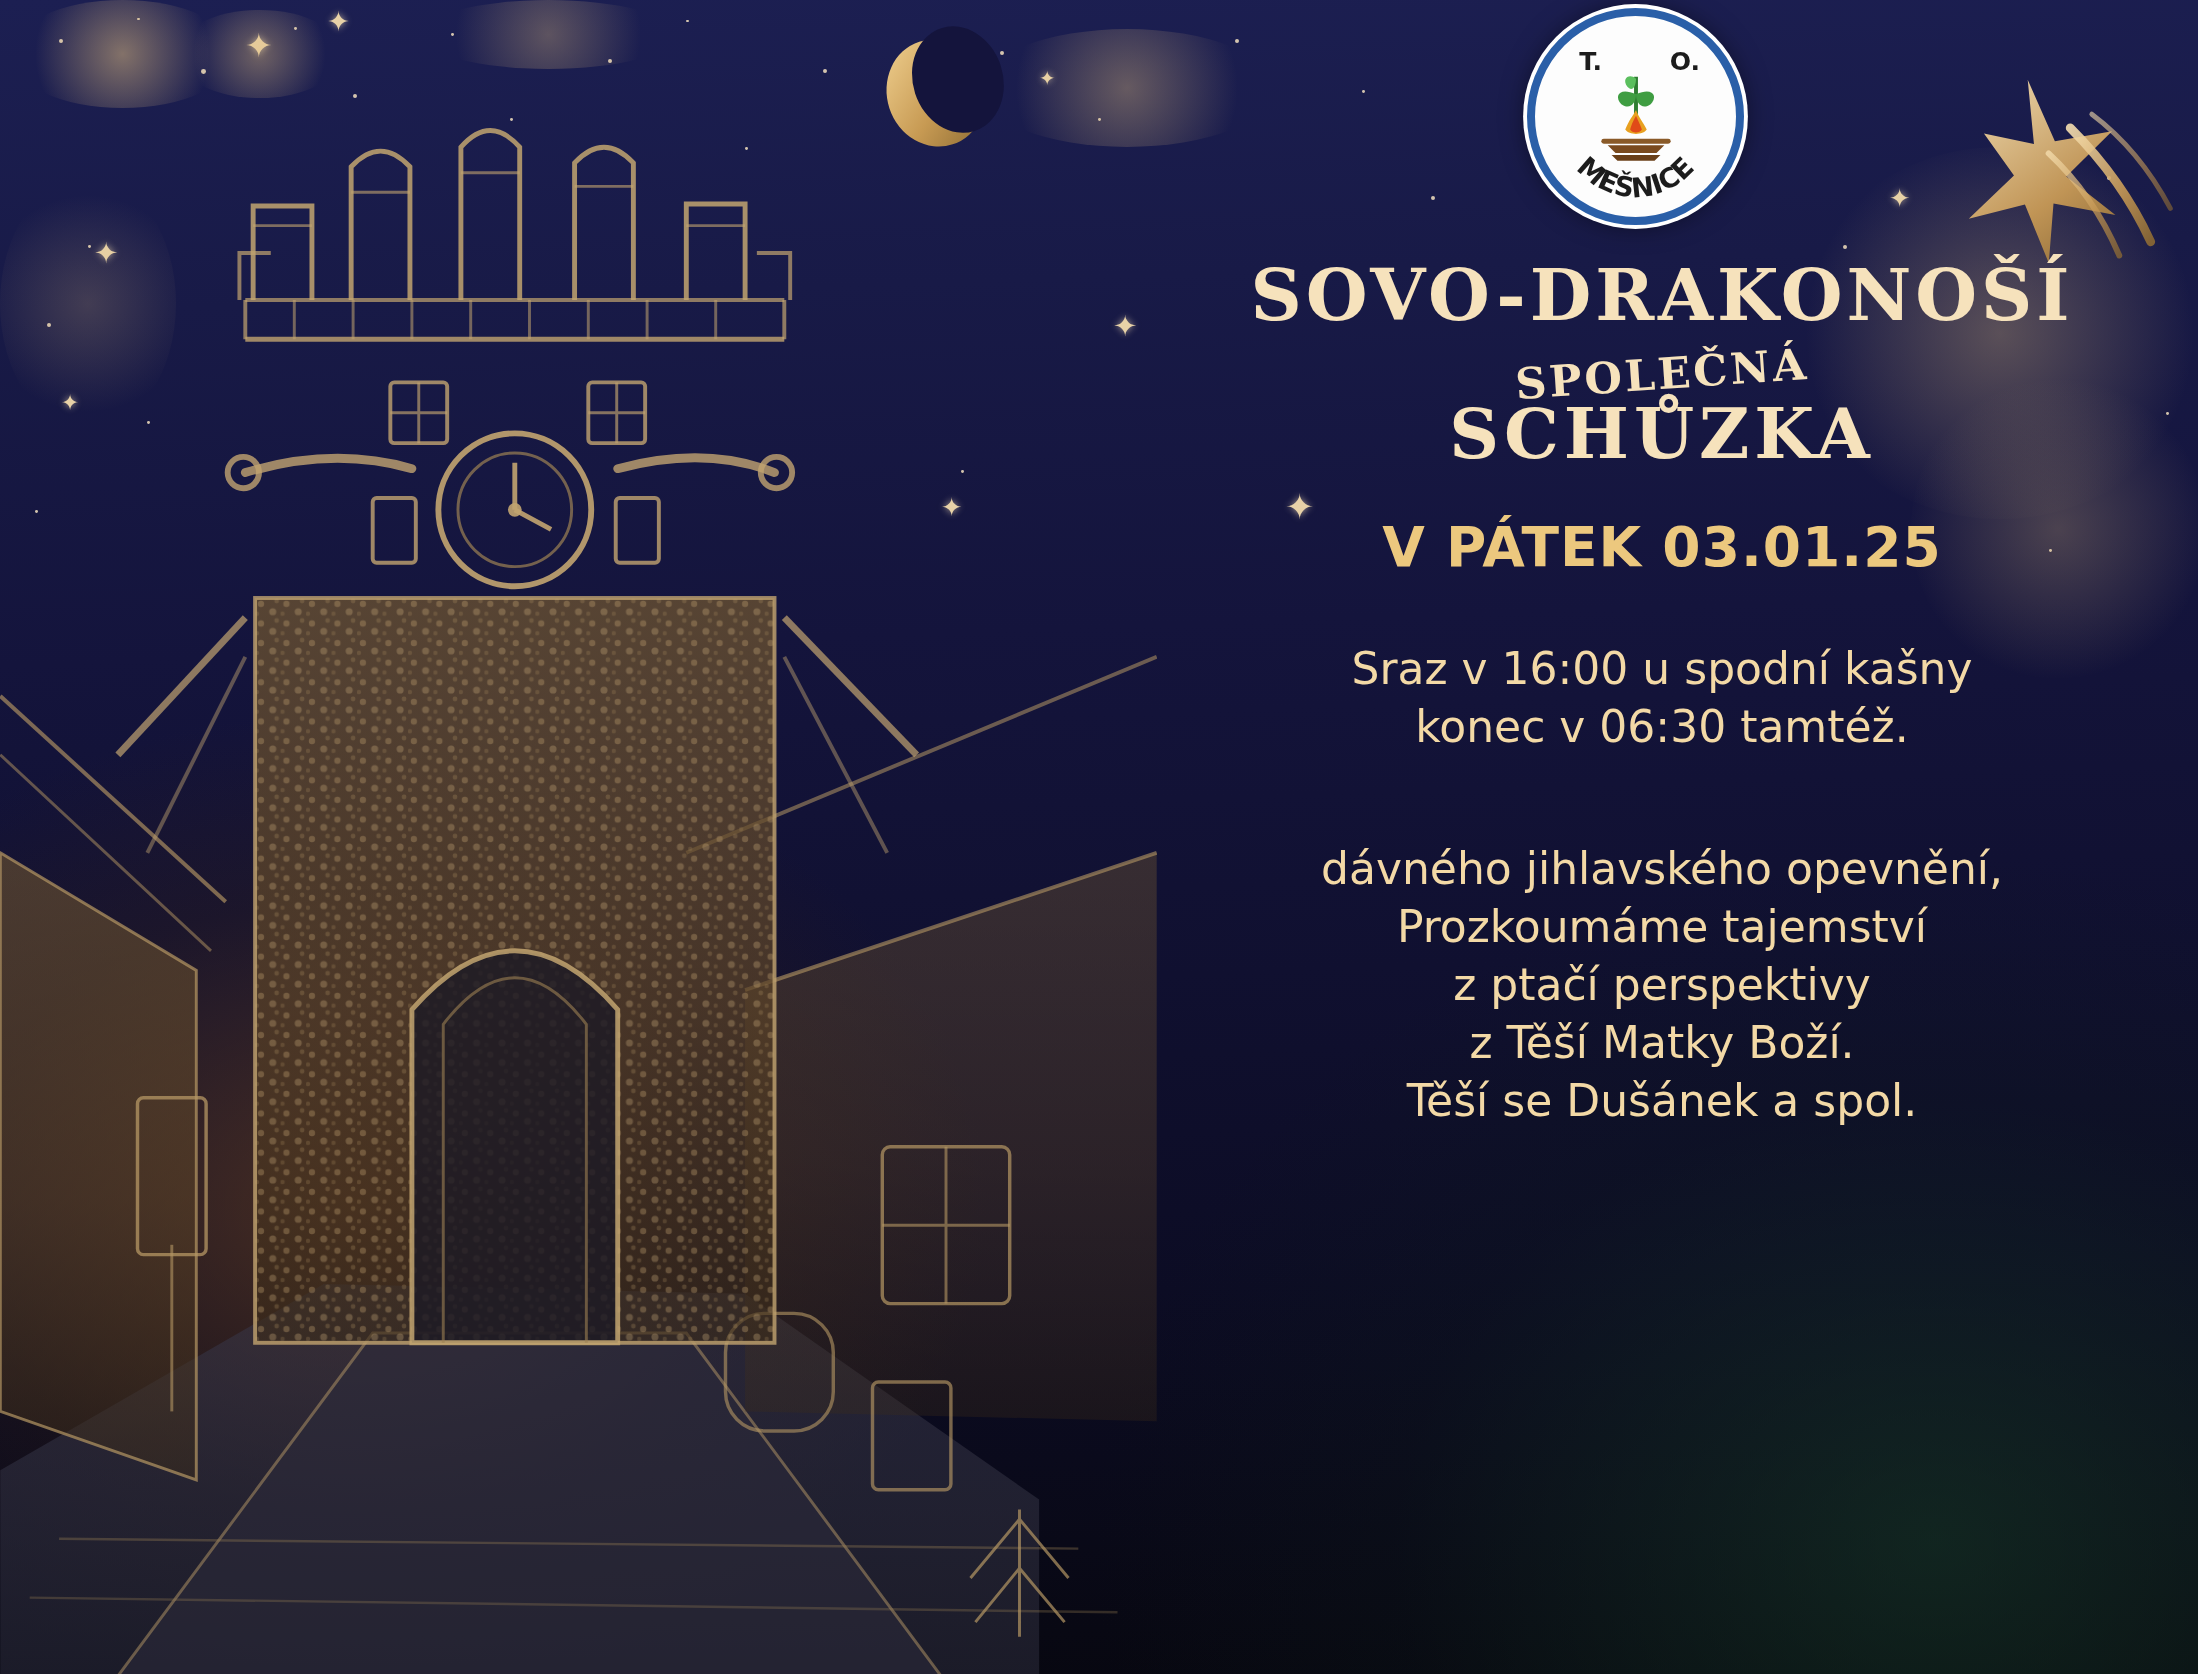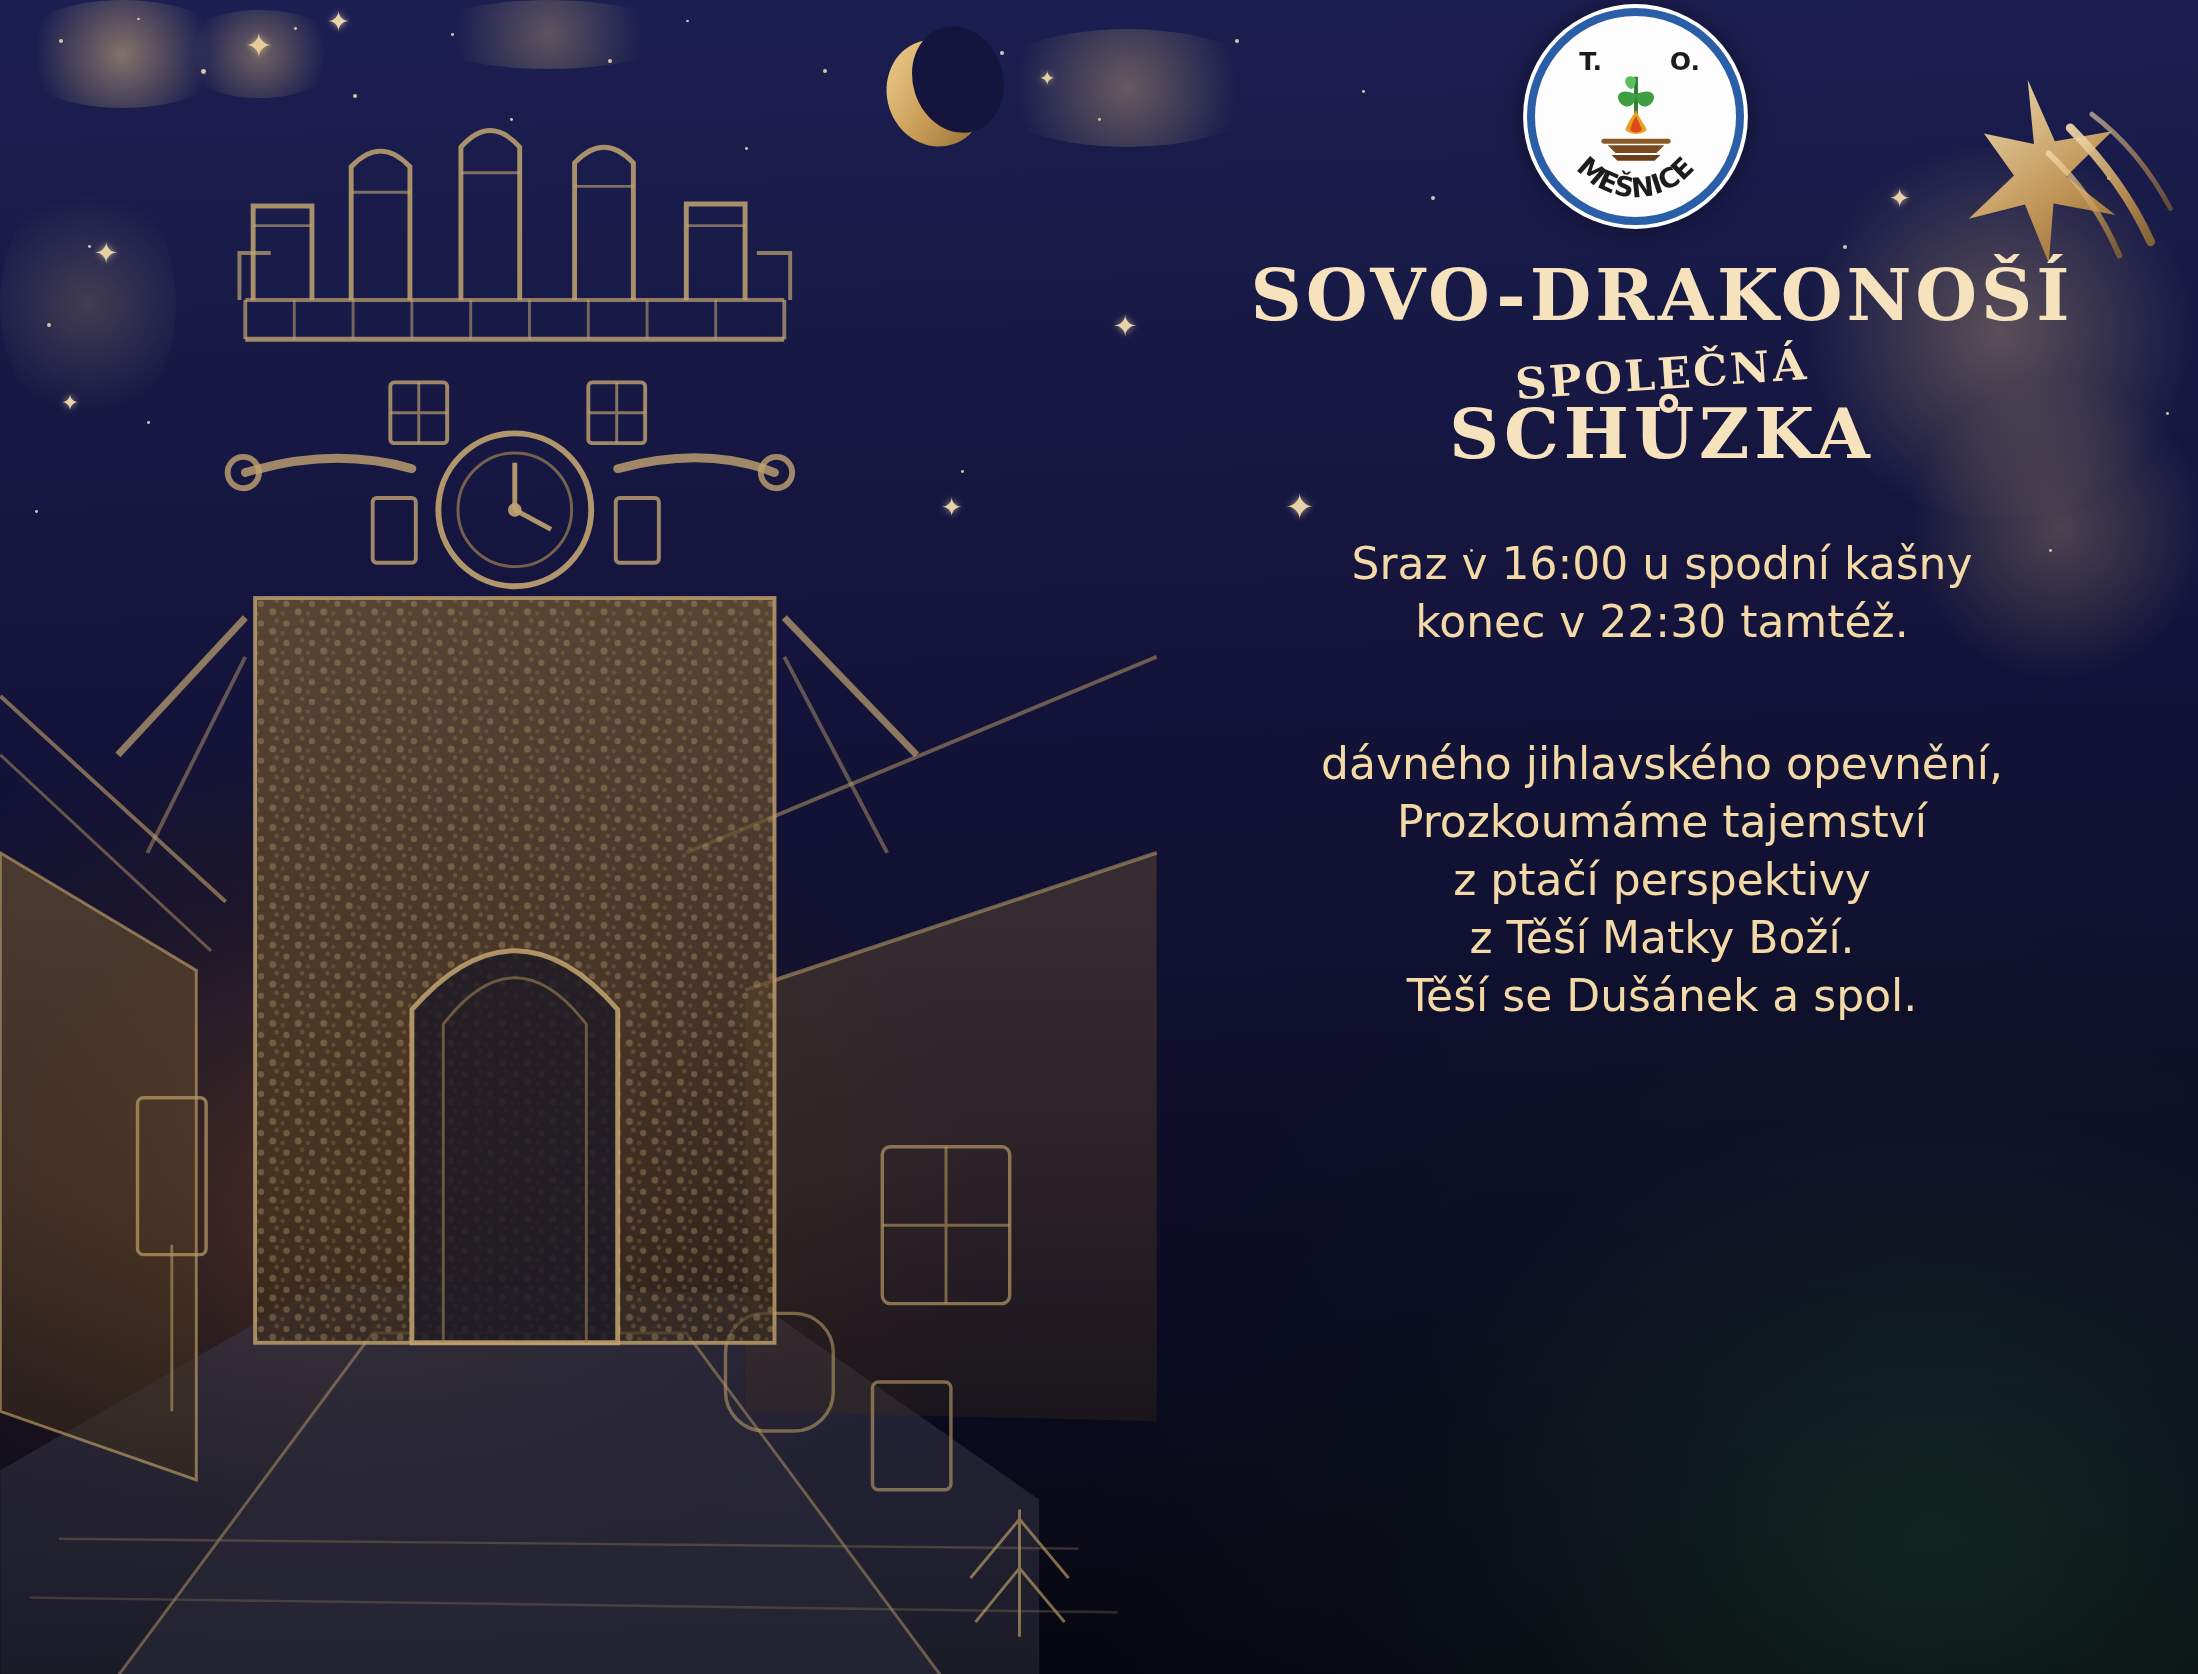--- a/index.html
+++ b/index.html
@@ -349,24 +349,25 @@
       <path d="M18 84 L68 84 L62 90 L24 90 Z" fill="#6a3f18"></path>
       <path d="M10 70 L76 70" stroke="#8a5a28" stroke-width="5" stroke-linecap="round"></path>
     </svg>
   </div>
 
   <div class="content">
     <h1 class="title-main">SOVO-DRAKONOŠÍ</h1>
     <div class="title-sub-small">SPOLEČNÁ</div>
     <div class="title-sub-big">SCHŮZKA</div>
 
+    <div class="date-line">V PÁTEK 03.01.25</div>
 
     <div class="block-meeting">
       <p class="para nowrap">Sraz v 16:00 u spodní kašny</p>
-      <p class="para nowrap">konec v 22:30 tamtéž.</p>
+      <p class="para nowrap">konec v 06:30 tamtéž.</p>
     </div>
 
     <div class="block-desc">
       <p class="para nowrap">dávného jihlavského opevnění,</p>
       <p class="para nowrap">Prozkoumáme tajemství</p>
       <p class="para nowrap">z ptačí perspektivy</p>
       <p class="para nowrap">z Těší Matky Boží.</p>
     </div>
 
     <div class="block-sign">

